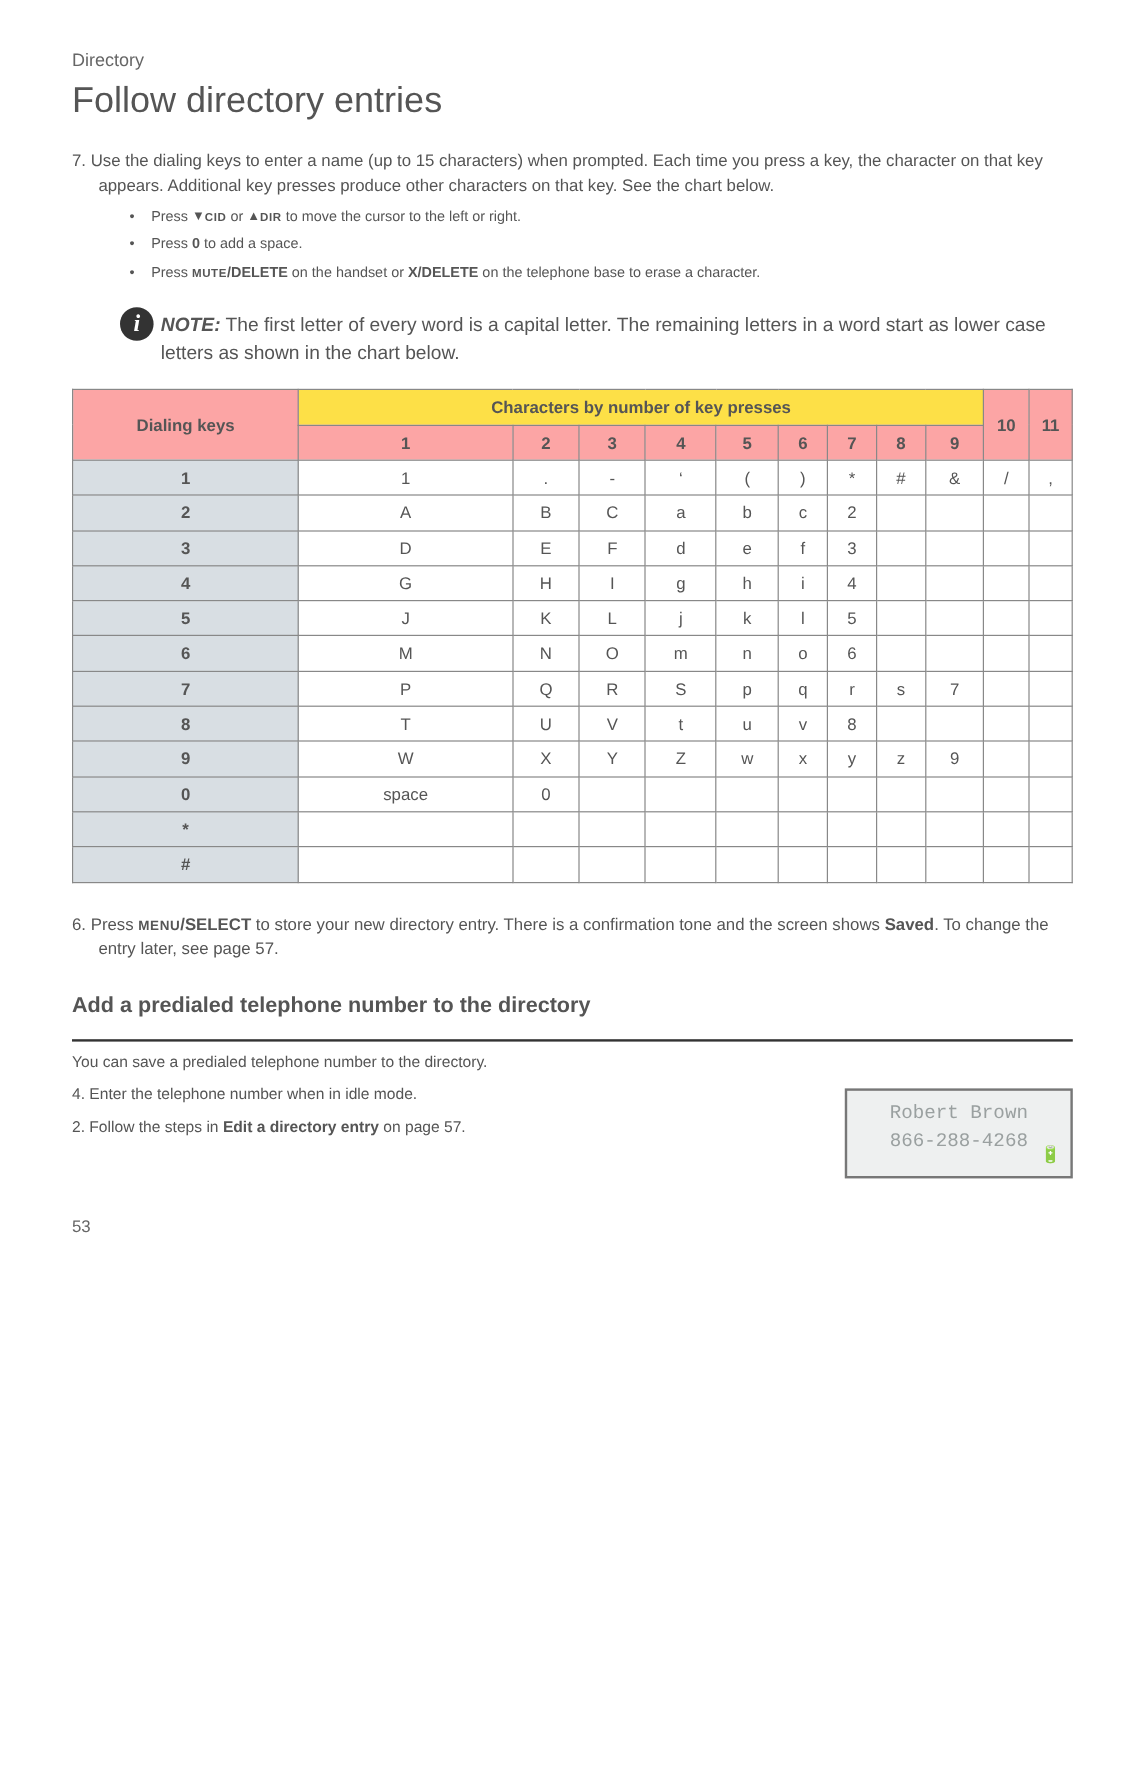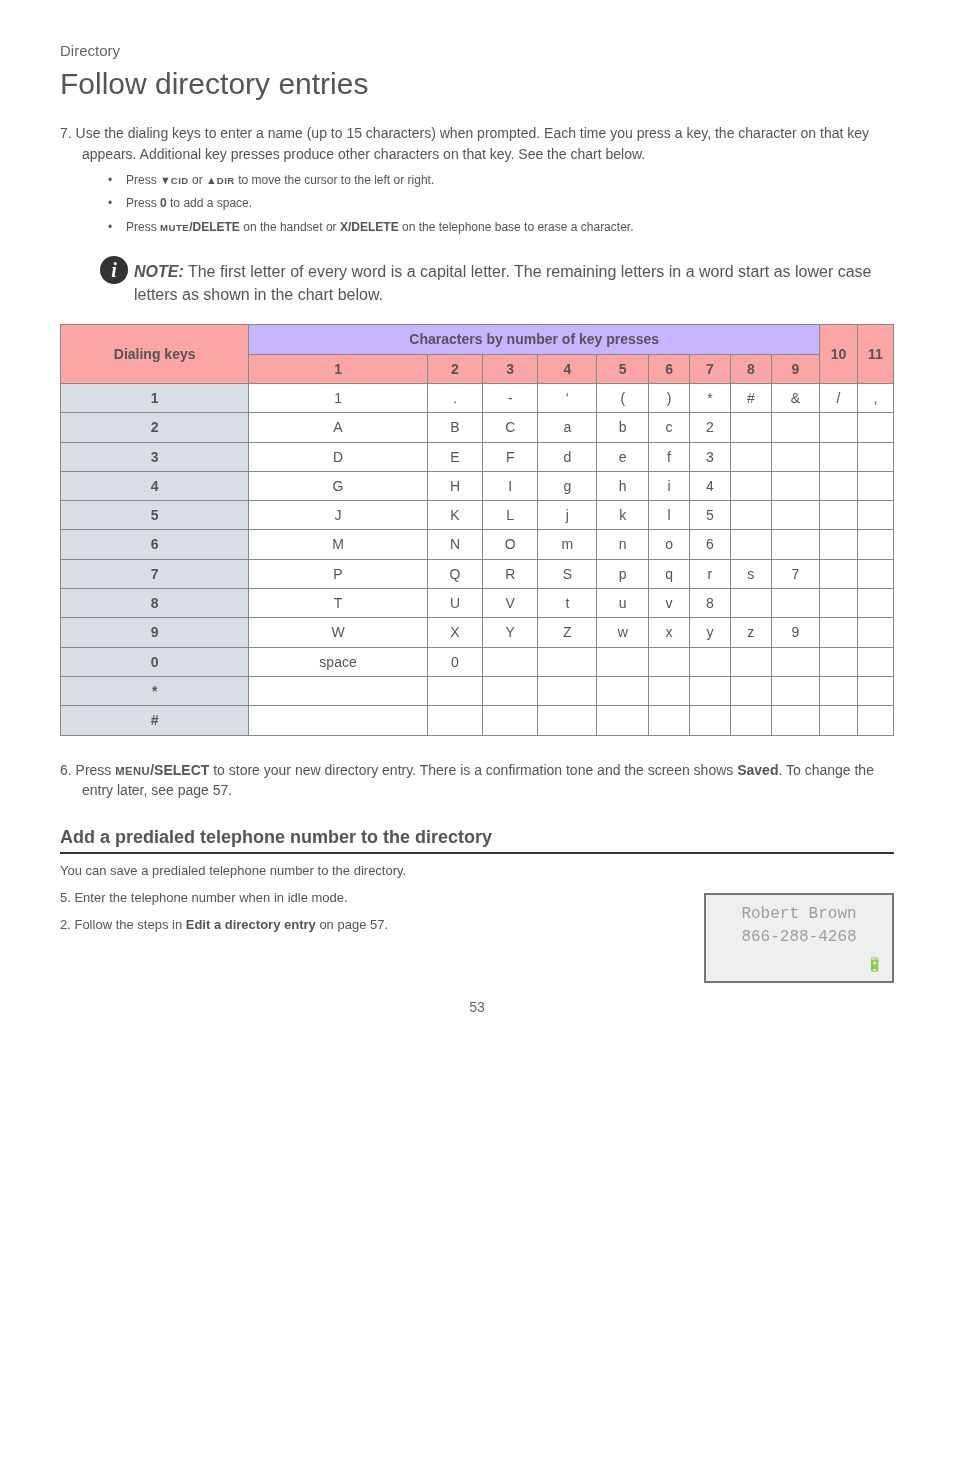--- a/index.html
+++ b/index.html
@@ -29,33 +29,33 @@
   .arrow { display: inline-block; font-size: 0.9em; vertical-align: middle; }
   table.chart {
     border-collapse: collapse; width: 100%; margin: 10px 0 24px 0;
     font-size: 14px; color: #555;
   }
   table.chart th, table.chart td {
     border: 1px solid #888; text-align: center; padding: 4px 0; height: 28px;
   }
   table.chart th { background: #fca5a5; font-weight: bold; }
   table.chart td.rowhead { background: #d8dee3; font-weight: bold; }
-  table.chart thead th.wide { background: #c4b5fd; }
-  .section-head { font-size: 18px; font-weight: bold; color: #555; border-bottom: 2px solid #333; padding-bottom: 2px; margin: 24px 0 8px 0; }
+  table.chart thead th.wide { background: #fde047; }
+  .section-head { font-size: 18px; font-weight: bold; color: #555; border-bottom: 2px solid #333; padding-bottom: 16px; margin: 24px 0 8px 0; }
   .body-text { font-size: 13px; color: #555; margin-bottom: 8px; }
   .lower { display: flex; align-items: flex-start; gap: 24px; }
   .lower-left { flex: 1; }
   .screen {
-    width: 190px; height: 90px; border: 2px solid #777; background: #eef0f0;
+    width: 190px; height: 75px; border: 2px solid #777; background: #eef0f0;
     font-family: "Courier New", monospace; font-size: 16px; color: #9aa0a0;
     padding: 8px 10px; text-align: center; position: relative; flex-shrink: 0;
     margin-top: 4px;
   }
   .screen .battery { position: absolute; right: 8px; bottom: 6px; font-size: 14px; }
-  .pageno { text-align: center; font-size: 14px; color: #666; margin-top: 14px; }
+  .pageno { text-align: left; font-size: 14px; color: #666; margin-top: 30px; }
 </style>
 </head>
 <body>
 
 <div class="breadcrumb">Directory</div>
 <h1>Follow directory entries</h1>
 
 <p class="step">7. Use the dialing keys to enter a name (up to 15 characters) when prompted. Each time you press a key, the character on that key appears. Additional key presses produce other characters on that key. See the chart below.</p>
 
 <ul class="bullets">
@@ -271,21 +271,21 @@
 
 <p class="step">
   <span>6. Press </span><b class="small-caps">MENU</b><b>/SELECT</b><span> to store your new directory entry. There is a confirmation tone and the screen shows </span><b>Saved</b><span>. To change the entry later, see page 57.</span>
 </p>
 
 <div class="section-head">Add a predialed telephone number to the directory</div>
 <p class="body-text">You can save a predialed telephone number to the directory.</p>
 
 <div class="lower">
   <div class="lower-left">
-    <p class="body-text">5. Enter the telephone number when in idle mode.</p>
+    <p class="body-text">4. Enter the telephone number when in idle mode.</p>
     <p class="body-text">
       <span>2. Follow the steps in </span><b>Edit a directory entry</b><span> on page 57.</span>
     </p>
   </div>
   <div class="screen">
     <div>Robert Brown</div>
     <div>866-288-4268</div>
     <div class="battery">🔋</div>
   </div>
 </div>

